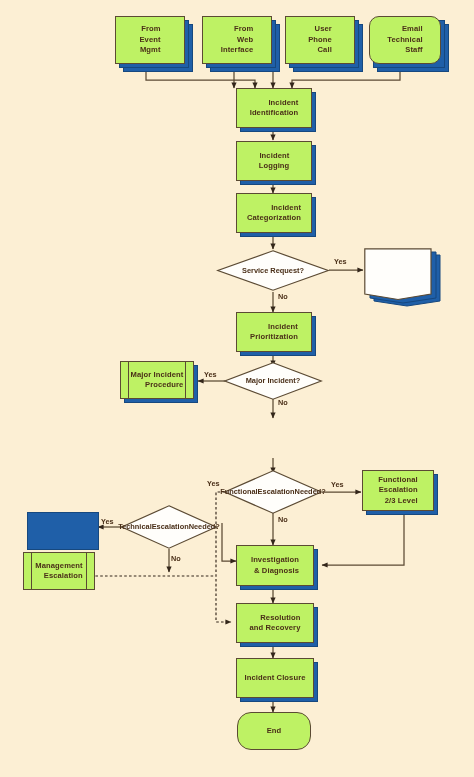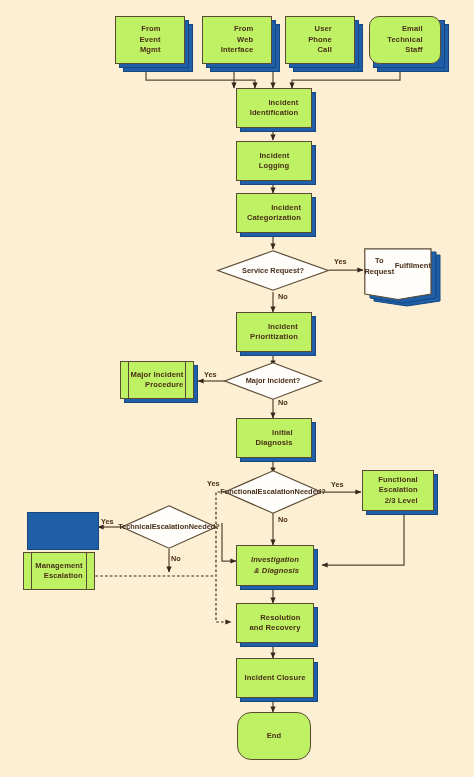--- a/index.html
+++ b/index.html
@@ -192,24 +192,20 @@
     </svg>
     <div class="dtxt">Service Request?</div>
   </div>
 
   <div class="pent" style="left:364px;top:248px;width:80px;height:58px;">
     <svg width="80" height="58" viewBox="0 0 80 58">
       <polygon points="10,7 76,7 76,53 43,58 10,53" fill="#1F5FA8" stroke="#16487f" stroke-width="1"></polygon>
       <polygon points="6,4 72,4 72,50 39,55 6,50" fill="#1F5FA8" stroke="#16487f" stroke-width="1"></polygon>
       <polygon points="0.8,0.8 67,0.8 67,46 34,51.5 0.8,46" fill="#FFFEFB" stroke="#5b4a33" stroke-width="1.2"></polygon>
     </svg>
-    <div class="ptxt" style="width:67px;height:51px;">
-        <div>To Request</div>
-        <div>Fulfilment</div>
-      </div>
   </div>
 
   <div class="boxwrap" style="left:236px;top:312px;width:82px;height:45px;">
     <div class="shadow1" style="left:4px;top:4px;width:76px;height:40px;"></div>
     <div class="face" style="left:0;top:0;width:76px;height:40px;">
       <div class="txt">
           <div>Incident</div>
           <div>Prioritization</div>
         </div>
     </div>
@@ -225,29 +221,20 @@
   <div class="boxwrap" style="left:120px;top:361px;width:82px;height:44px;">
     <div class="shadow1" style="left:4px;top:4px;width:74px;height:38px;"></div>
     <div class="face pre" style="left:0;top:0;width:74px;height:38px;">
       <div class="txt">
           <div>Major Incident</div>
           <div>Procedure</div>
         </div>
     </div>
   </div>
 
-  <div class="boxwrap" style="left:236px;top:418px;width:82px;height:45px;">
-    <div class="shadow1" style="left:4px;top:4px;width:76px;height:40px;"></div>
-    <div class="face" style="left:0;top:0;width:76px;height:40px;">
-      <div class="txt">
-          <div>Initial</div>
-          <div>Diagnosis</div>
-        </div>
-    </div>
-  </div>
 
   <div class="dia" style="left:224px;top:470px;width:98px;height:44px;">
     <svg width="98" height="44" viewBox="0 0 98 44">
       <polygon points="49,0.8 97.2,22 49,43.2 0.8,22" fill="#FFFEFB" stroke="#5b4a33" stroke-width="1.2"></polygon>
     </svg>
     <div class="dtxt">
         <div>Functional</div>
         <div>Escalation</div>
         <div>Needed?</div>
       </div>
@@ -278,21 +265,21 @@
   <div class="boxwrap" style="left:23px;top:508px;width:80px;height:45px;">
     <div class="shadow1" style="left:4px;top:4px;width:72px;height:38px;"></div>
     <div class="face pre" style="left:0;top:0;width:72px;height:38px;margin-top:44px;">
       <div class="txt">
           <div>Management</div>
           <div>Escalation</div>
         </div>
     </div>
   </div>
 
-  <div class="boxwrap" style="left:236px;top:545px;width:86px;height:46px;font-style:italic;">
+  <div class="boxwrap" style="left:236px;top:545px;width:86px;height:46px;">
     <div class="shadow1" style="left:4px;top:4px;width:78px;height:41px;"></div>
     <div class="face" style="left:0;top:0;width:78px;height:41px;">
       <div class="txt">
           <div>Investigation</div>
           <div>&amp; Diagnosis</div>
         </div>
     </div>
   </div>
 
   <div class="boxwrap" style="left:236px;top:603px;width:86px;height:45px;">
@@ -306,21 +293,21 @@
   </div>
 
   <div class="boxwrap" style="left:236px;top:658px;width:86px;height:45px;">
     <div class="shadow1" style="left:4px;top:4px;width:78px;height:40px;"></div>
     <div class="face" style="left:0;top:0;width:78px;height:40px;">
       <div class="txt">Incident Closure</div>
     </div>
   </div>
 
   <div class="boxwrap" style="left:237px;top:712px;width:76px;height:40px;">
-    <div class="face term" style="left:0;top:0;width:74px;height:48px;">
+    <div class="face term" style="left:0;top:0;width:74px;height:38px;">
       <div class="txt">End</div>
     </div>
   </div>
 
   <div class="edgelabel" style="left:334px;top:257px;">Yes</div>
   <div class="edgelabel" style="left:278px;top:292px;">No</div>
 
   <div class="edgelabel" style="left:204px;top:370px;">Yes</div>
   <div class="edgelabel" style="left:278px;top:398px;">No</div>
 

